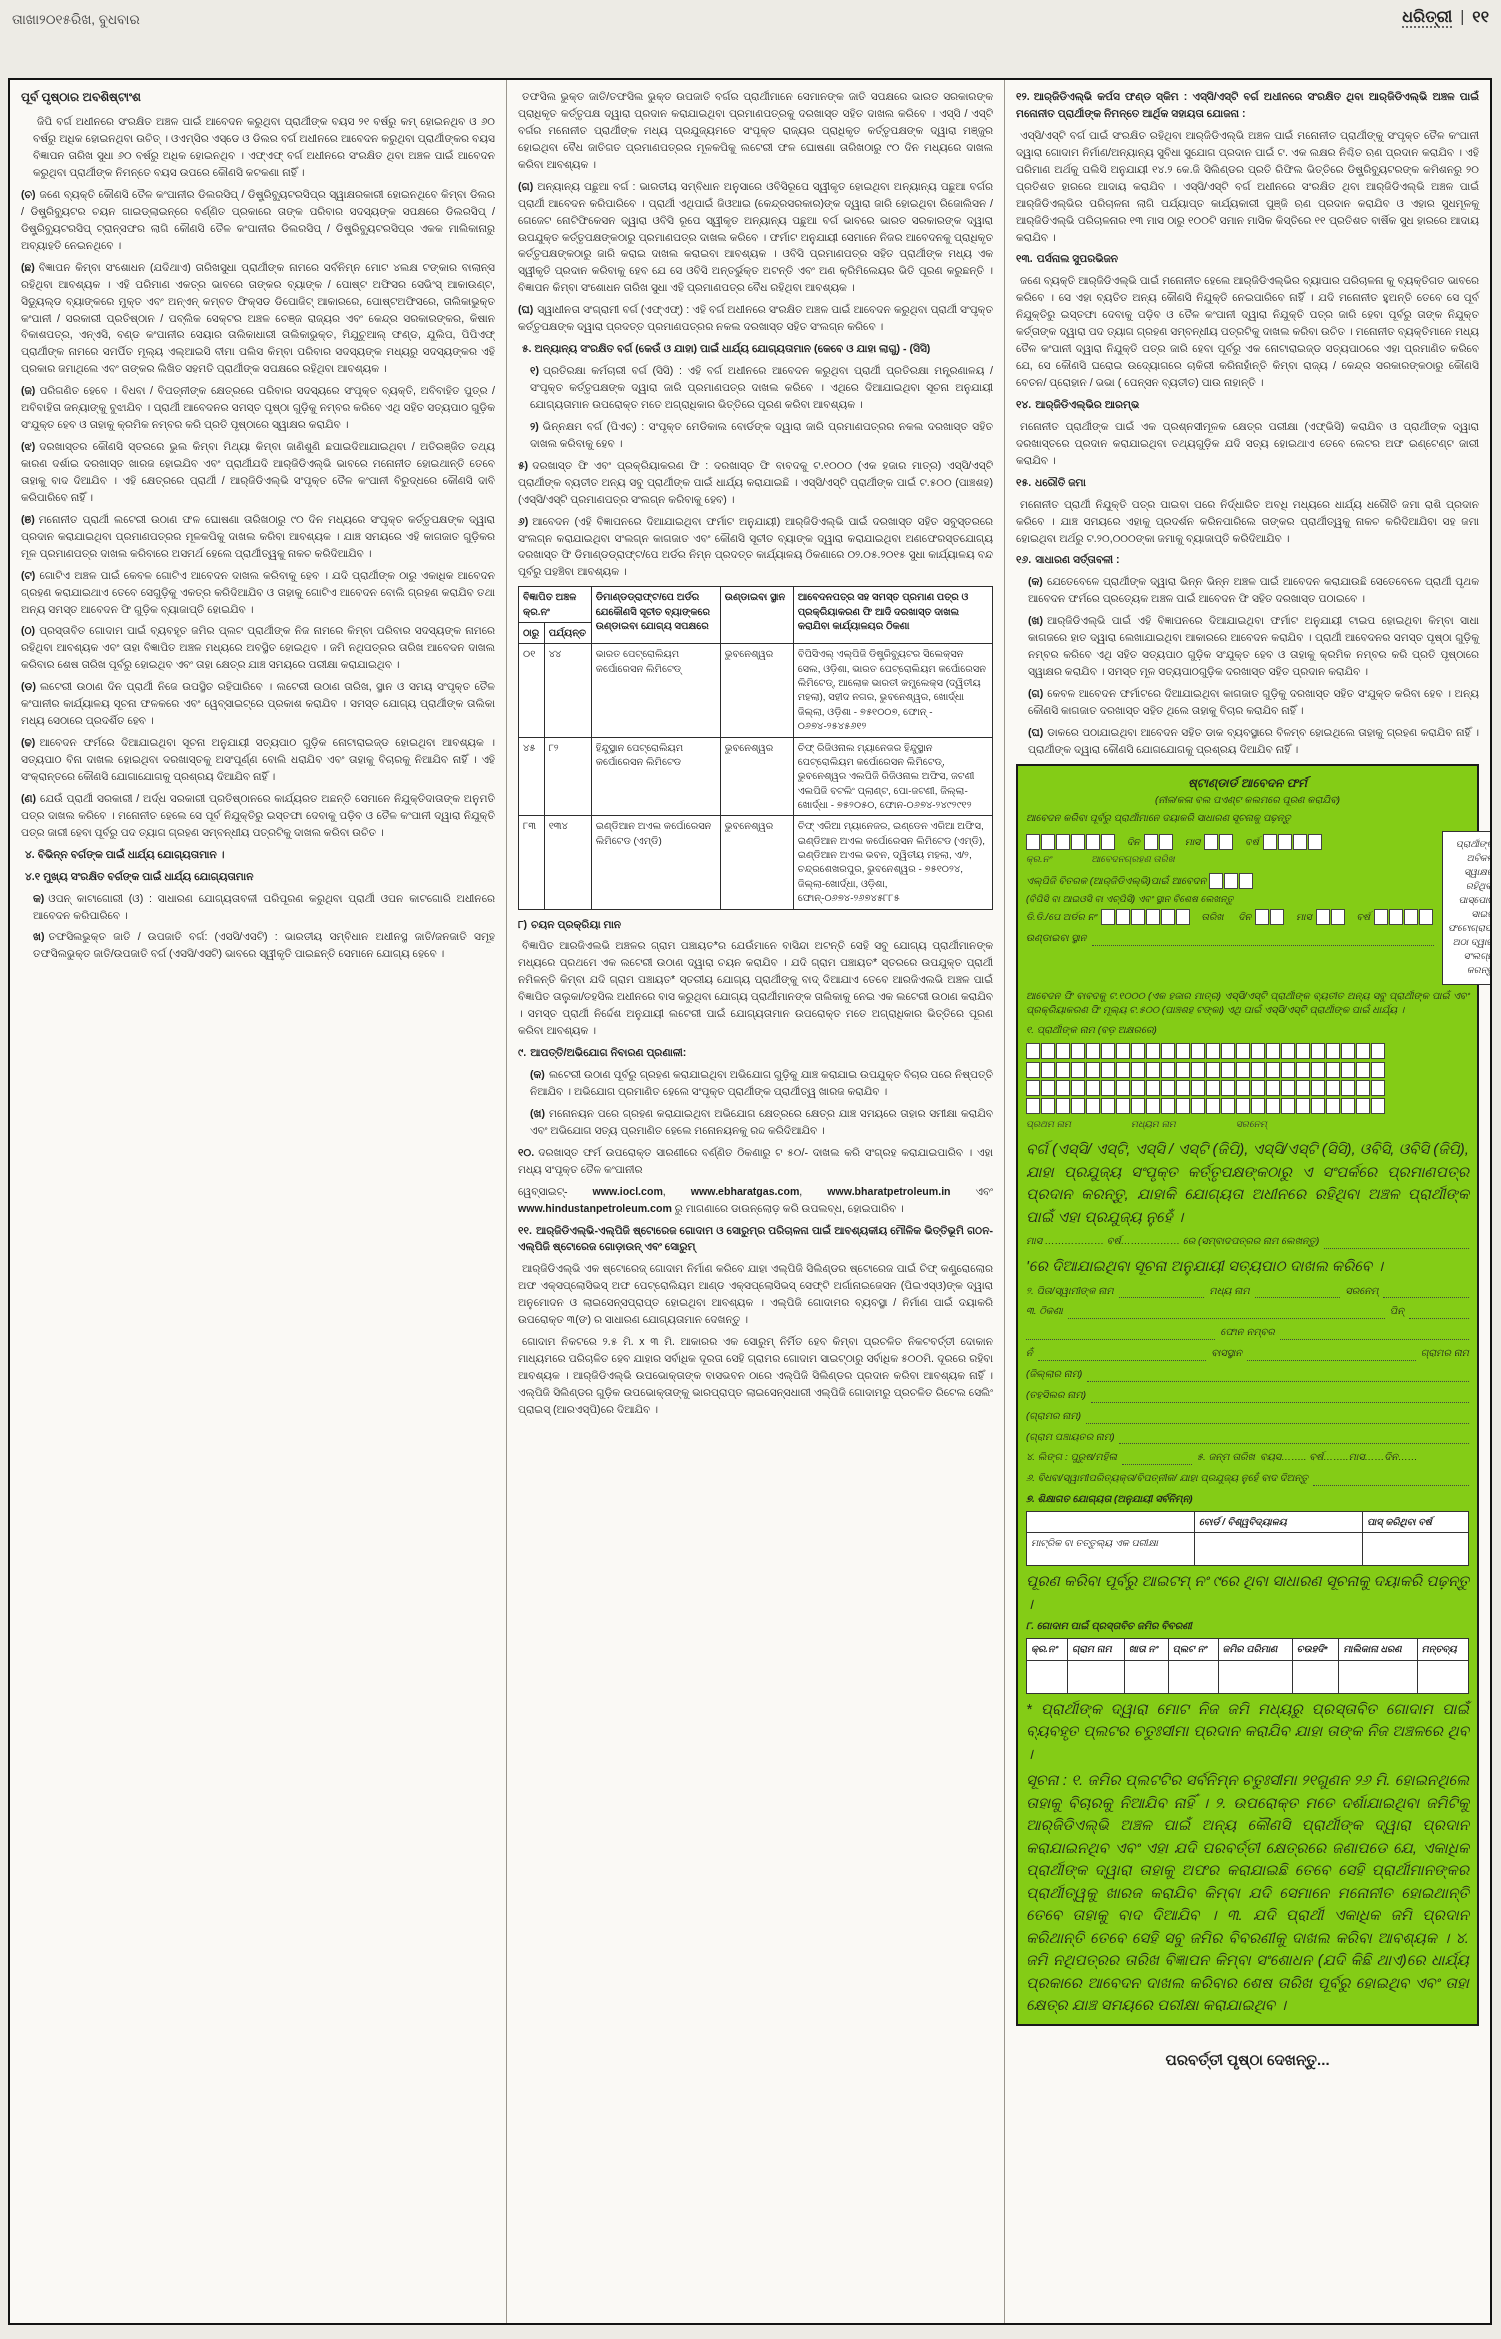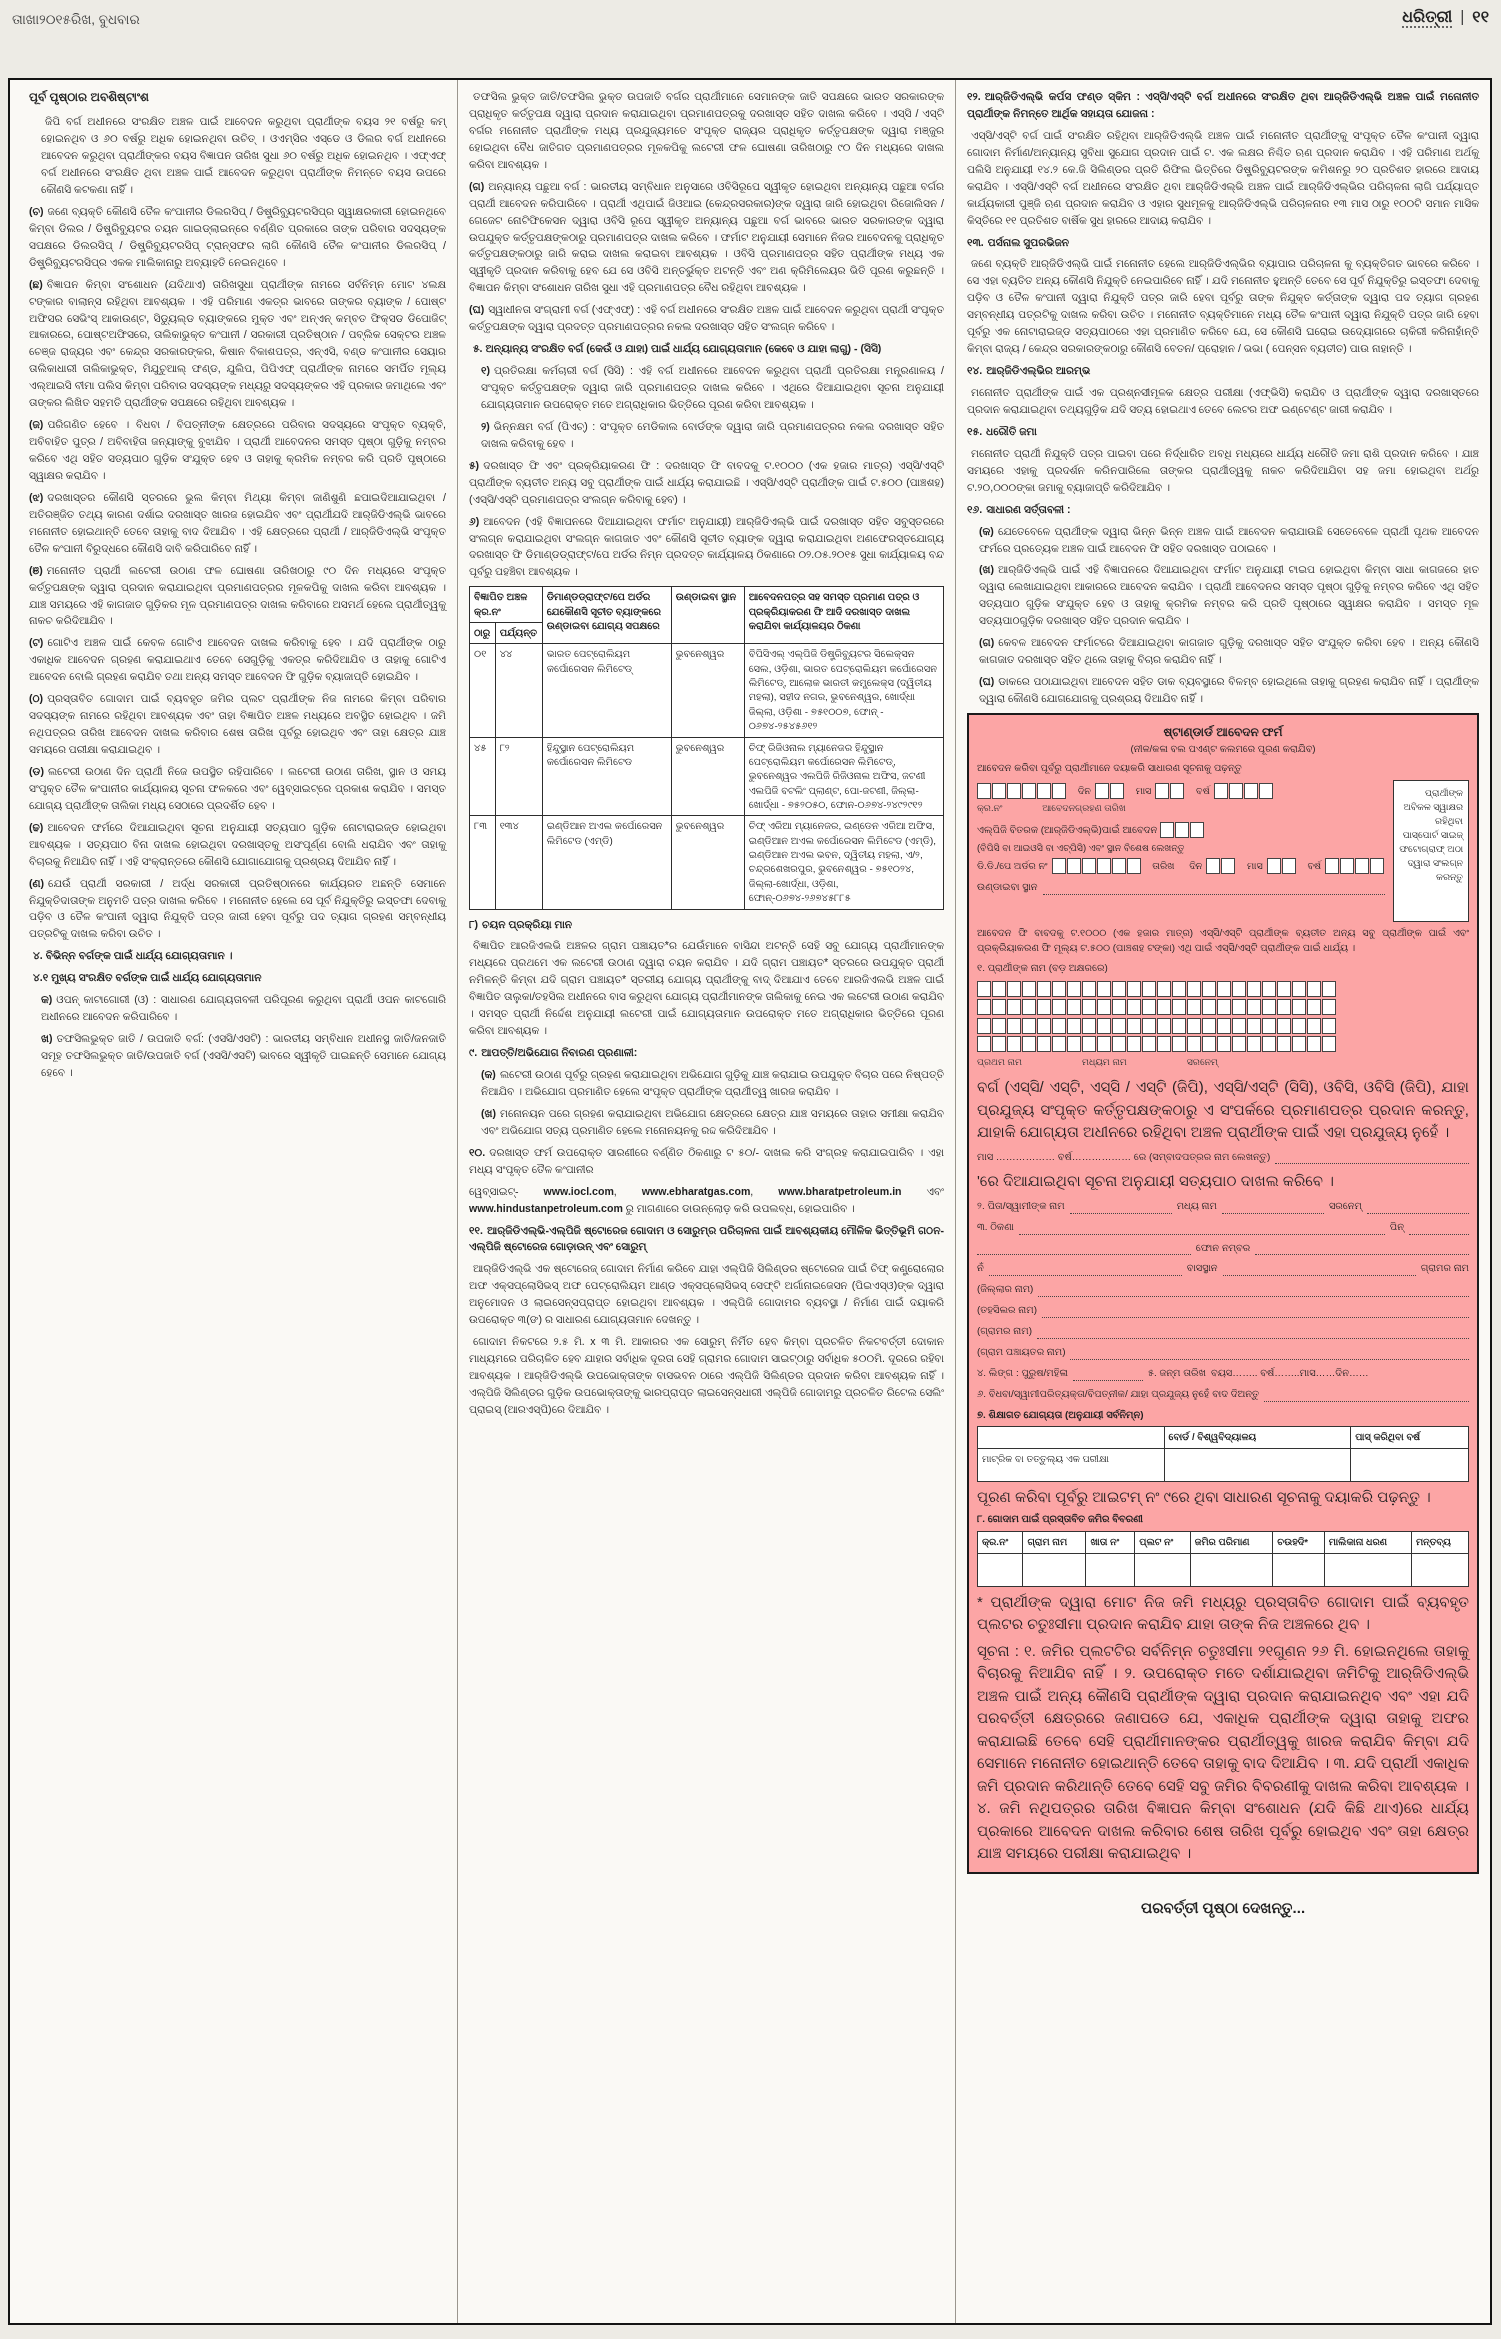--- a/index.html
+++ b/index.html
@@ -13,35 +13,35 @@
   .dateline{position:absolute;left:2px;top:6px;font-size:13.5px;color:#404040;}
   .masthead{position:absolute;right:2px;top:2px;font-size:16px;font-weight:bold;color:#222;}
   .masthead .paper{border-bottom:2px dotted #666;padding-bottom:1px;}
   .masthead .sep{margin:0 8px;color:#444;font-weight:normal;}
   .adbox{
     position:absolute;left:8px;right:9px;top:78px;bottom:14px;
     border:2.5px solid #141414;background:#faf9f5;
     display:flex;overflow:hidden;
   }
   .col{box-sizing:border-box;padding:8px 11px 6px 11px;font-size:10.6px;line-height:1.6;text-align:justify;overflow:hidden;}
-  .col1{width:440px;border-right:1px solid #9a968e;margin-left:8px;}
+  .col1{width:497px;border-right:1px solid #9a968e;}
   .col2{width:498px;border-right:1px solid #9a968e;}
   .col3{width:499px;flex:1;}
   .cont-head{font-weight:bold;font-size:12px;margin:0 0 6px 0;text-align:left;}
   .para{margin:0 0 5px 0;}
   .para .marker{font-weight:bold;margin-right:4px;}
   .b{font-weight:bold;}
   table.offices{width:100%;border-collapse:collapse;font-size:9.9px;line-height:1.45;margin:6px 0;background:#fff;}
   table.offices th,table.offices td{border:1px solid #2d2d2d;padding:3px 4px;vertical-align:top;text-align:left;font-weight:normal;}
   table.offices thead th{font-weight:bold;}
   .urlline{margin:0 0 5px 0;}
   .urlline span{font-family:"Liberation Sans",sans-serif;}
   .urlline .b{font-weight:bold;}
   
-  .formbox{border:2px solid #1b1b1b;background:#fca5a5;margin-top:6px;padding:7px 8px;font-size:9.9px;line-height:1.5;}
+  .formbox{border:2px solid #1b1b1b;background:#84cc16;margin-top:6px;padding:7px 8px;font-size:9.9px;line-height:1.5;font-style:italic;}
   .form-title{text-align:center;font-weight:bold;font-size:12px;margin:1px 0 1px 0;}
   .form-sub{text-align:center;font-size:9.8px;margin:0 0 4px 0;}
   .form-note{font-size:9.8px;margin:0 0 5px 0;}
   .form-top{display:flex;gap:8px;}
   .form-top-left{flex:1;}
   .photobox{width:118px;min-height:128px;border:1.4px solid #333;padding:6px 5px;text-align:right;font-size:9.3px;line-height:1.5;background:#fff;}
   .bx{display:inline-block;width:12px;height:14px;border:1px solid #444;margin-right:1px;vertical-align:middle;background:#fff;}
   .boxrow{margin:3px 0;white-space:nowrap;}
   .boxrow .lbl{font-size:9.6px;margin:0 4px 0 8px;}
   .under-lbl{font-size:9.3px;color:#333;margin:1px 0 6px 0;display:flex;gap:40px;}

